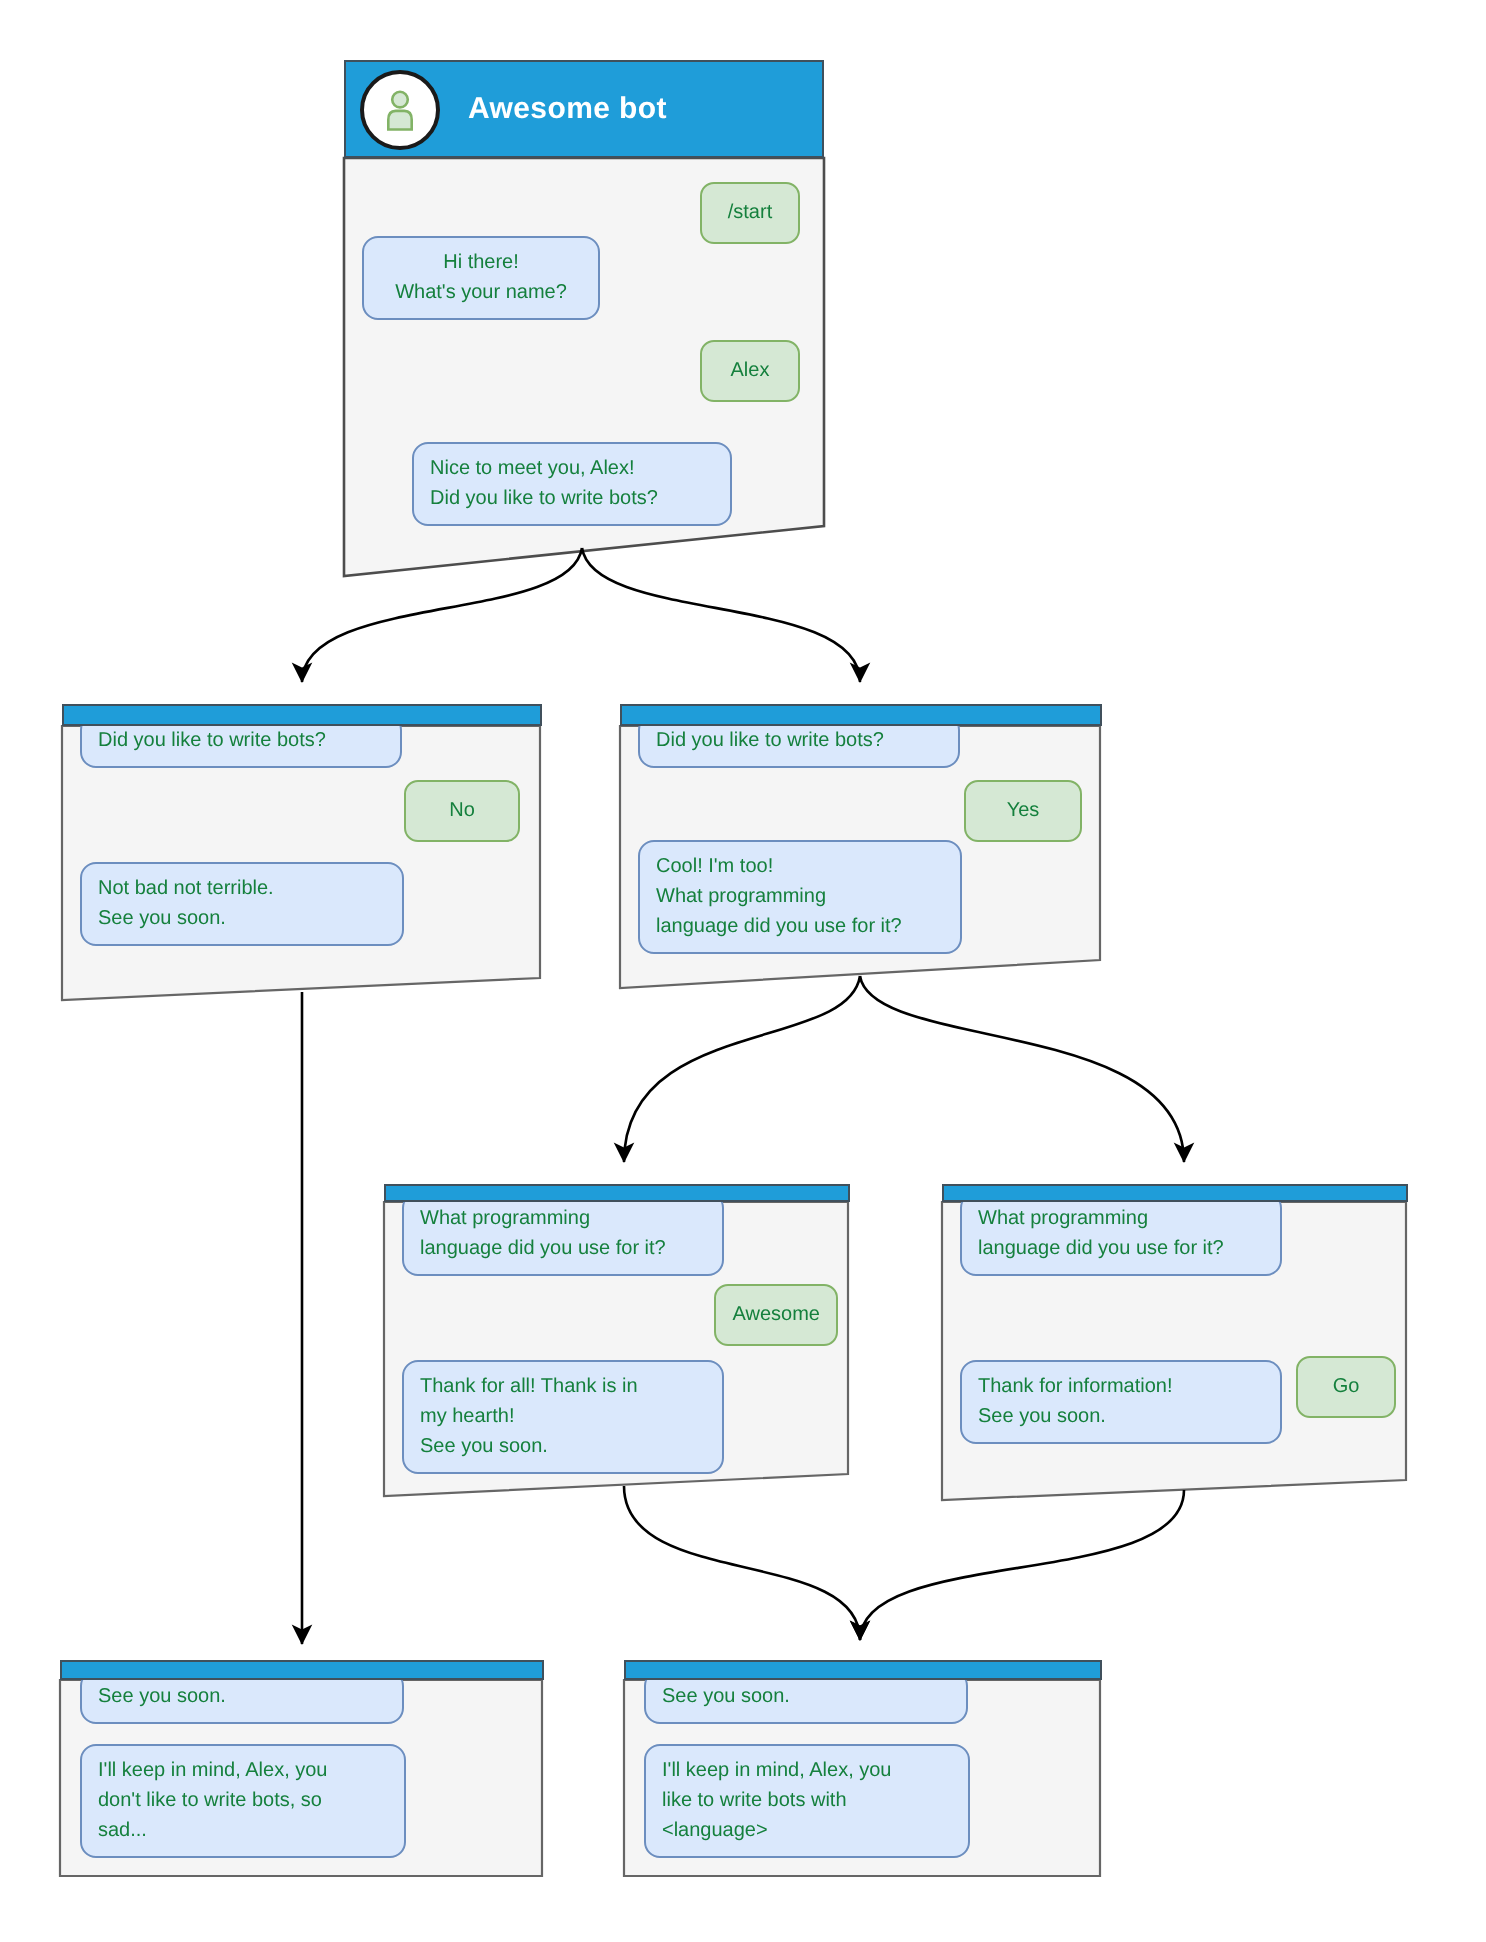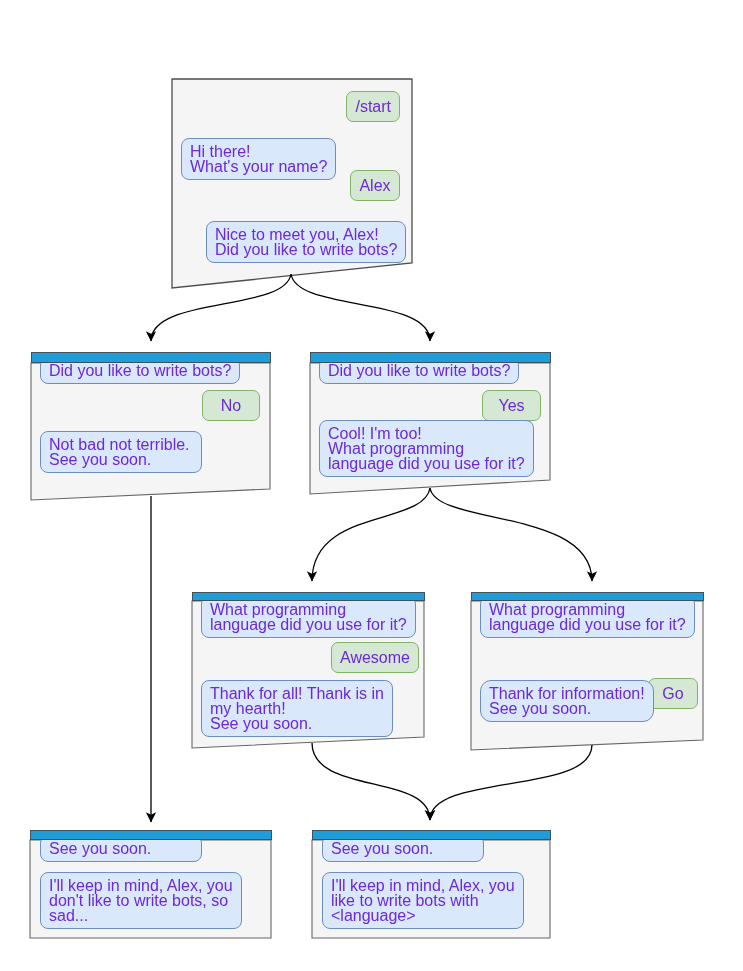--- a/index.html
+++ b/index.html
@@ -5,21 +5,21 @@
   html,body{margin:0;padding:0;background:#ffffff;}
   #canvas{position:relative;width:743px;height:971px;background:#ffffff;overflow:hidden;
           font-family:"Liberation Sans",sans-serif;}
   #wiring{position:absolute;left:0;top:0;width:743px;height:971px;}
   .win{position:absolute;}
   .titlebar{position:absolute;box-sizing:border-box;background:#1f9dd9;border:1px solid #40505c;z-index:3;}
   .titlebar.big{display:flex;align-items:center;padding-left:7px;}
   .avatar{width:40px;height:40px;border-radius:50%;background:#ffffff;border:2px solid #1a1a1a;
           box-sizing:border-box;display:flex;align-items:center;justify-content:center;flex:0 0 auto;}
   .bot-title{color:#ffffff;font-size:15px;font-weight:bold;margin-left:14px;letter-spacing:.2px;}
-  .bubble{position:absolute;box-sizing:border-box;font-size:16px;line-height:15px;color:#6d28d9;
+  .bubble{position:absolute;box-sizing:border-box;font-size:10px;line-height:15px;color:#15803d;
           white-space:pre;padding:5px 8px;border-radius:8px;z-index:1;}
   .in{background:#dae8fc;border:1px solid #6c8ebf;}
   .out{background:#d5e8d4;border:1px solid #82b366;border-radius:7px;text-align:center;padding:7px 8px;}
 </style>
 </head>
 <body>
 
 <div id="canvas">
 
   <svg id="wiring" xmlns="http://www.w3.org/2000/svg" width="743" height="971" viewBox="0 0 743 971">
@@ -40,22 +40,31 @@
     <path d="M291,274 C285,312 151,296 151,341" fill="none" stroke="#000" stroke-width="1.3" marker-end="url(#ah)"></path>
     <path d="M291,274 C297,312 430,296 430,341" fill="none" stroke="#000" stroke-width="1.3" marker-end="url(#ah)"></path>
     <path d="M151,496 L151,822" fill="none" stroke="#000" stroke-width="1.3" marker-end="url(#ah)"></path>
     <path d="M430,488 C424,526 312,508 312,581" fill="none" stroke="#000" stroke-width="1.3" marker-end="url(#ah)"></path>
     <path d="M430,488 C436,526 592,508 592,581" fill="none" stroke="#000" stroke-width="1.3" marker-end="url(#ah)"></path>
     <path d="M312,743 C312,795 430,773 430,820" fill="none" stroke="#000" stroke-width="1.3" marker-end="url(#ah)"></path>
     <path d="M592,745 C592,795 430,773 430,820" fill="none" stroke="#000" stroke-width="1.3" marker-end="url(#ah)"></path>
   </svg>
 
   <div class="win" style="left:172px;top:30px;width:240px;height:258px;">
+    <div class="titlebar big" style="left:0;top:0;width:240px;height:49px;">
+      <div class="avatar">
+        <svg width="26" height="26" viewBox="0 0 24 24">
+          <circle cx="12" cy="7.2" r="3.6" fill="#d5e8d4" stroke="#82b366" stroke-width="1.2"></circle>
+          <path d="M6.6 21 L6.6 16.5 Q6.6 12.4 10 12.4 L14 12.4 Q17.4 12.4 17.4 16.5 L17.4 21 Z" fill="#d5e8d4" stroke="#82b366" stroke-width="1.2"></path>
+        </svg>
+      </div>
+      <span class="bot-title">Awesome bot</span>
+    </div>
     <div class="bubble out" style="right:12px;top:61px;min-width:50px;">/start</div>
-    <div class="bubble in" style="left:9px;top:108px;min-width:119px;">Hi there!
+    <div class="bubble in" style="left:9px;top:88px;min-width:119px;text-align:center;">Hi there!
 What's your name?</div>
     <div class="bubble out" style="right:12px;top:140px;min-width:50px;">Alex</div>
     <div class="bubble in" style="left:9px;top:191px;min-width:160px;margin-left:25px;">Nice to meet you, Alex!
 Did you like to write bots?</div>
   </div>
 
   <div class="win" style="left:31px;top:352px;width:240px;height:148px;">
     <div class="titlebar" style="left:0;top:0;width:240px;height:11px;"></div>
     <div class="bubble in" style="left:9px;top:5px;min-width:161px;">Did you like to write bots?</div>
     <div class="bubble out" style="right:11px;top:38px;min-width:58px;">No</div>
@@ -80,21 +89,21 @@
     <div class="bubble in" style="left:9px;top:88px;min-width:161px;">Thank for all! Thank is in
 my hearth!
 See you soon.</div>
   </div>
 
   <div class="win" style="left:471px;top:592px;width:233px;height:158px;">
     <div class="titlebar" style="left:0;top:0;width:233px;height:9px;"></div>
     <div class="bubble in" style="left:9px;top:4px;min-width:161px;">What programming
 language did you use for it?</div>
     <div class="bubble out" style="right:6px;top:50px;min-width:50px;margin-top:36px;">Go</div>
-    <div class="bubble in" style="left:9px;top:88px;min-width:161px;border-radius:11px;">Thank for information!
+    <div class="bubble in" style="left:9px;top:88px;min-width:161px;">Thank for information!
 See you soon.</div>
   </div>
 
   <div class="win" style="left:30px;top:830px;width:242px;height:108px;">
     <div class="titlebar" style="left:0;top:0;width:242px;height:10px;"></div>
     <div class="bubble in" style="left:10px;top:5px;min-width:162px;">See you soon.</div>
     <div class="bubble in" style="left:10px;top:42px;min-width:163px;">I'll keep in mind, Alex, you
 don't like to write bots, so
 sad...</div>
   </div>

